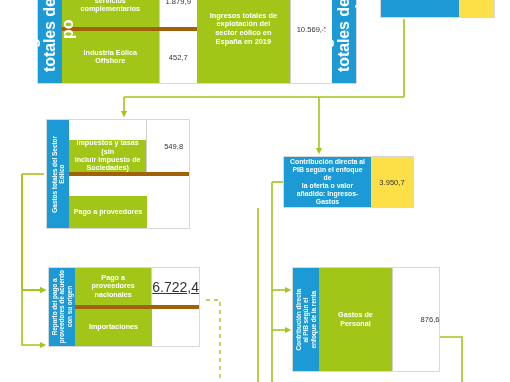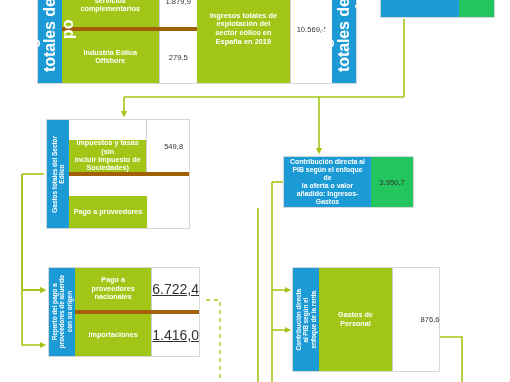--- a/index.html
+++ b/index.html
@@ -57,21 +57,21 @@
 
   
   .bluebox{position:absolute;z-index:2;display:flex;flex-direction:row;
            border:1px solid #d8d8d8;background:#fff;box-sizing:border-box;}
   .bluebox .bhead{
     background:#1b9ad6;color:#fff;font-weight:bold;text-align:center;
     display:flex;align-items:center;justify-content:center;
     line-height:1.16;box-sizing:border-box;padding:3px 5px;white-space:pre-line;
   }
   .bluebox .bval{
-    background:#22c55e;color:#333;display:flex;align-items:center;justify-content:center;
+    background:#fde047;color:#333;display:flex;align-items:center;justify-content:center;
     box-sizing:border-box;flex:1 1 auto;text-align:center;
   }
 
   
   #blk-ingresos{left:37px;top:-26px;width:320px;height:110px;}
   #blk-ingresos .spine.left{width:24px;}
   #blk-ingresos .spine.right{width:24px;}
   #blk-ingresos .lbl{width:110px;font-size:7.2px;}
   #blk-ingresos .val{width:44px;font-size:7.6px;}
   #blk-ingresos .midlbl{width:105px;font-size:7.4px;}
@@ -84,21 +84,21 @@
   #blk-gastos{left:46px;top:119px;width:144px;height:110px;}
   #blk-gastos .spine{width:22px;}
   #blk-gastos .spine .vtxt{font-size:6.6px;}
   #blk-gastos .lbl{width:78px;font-size:7.2px;margin-top:20px;}
   #blk-gastos .val{width:43px;font-size:7.6px;padding-left:11px;}
 
   #blk-pib-oferta{left:283px;top:156px;width:131px;height:52px;}
   #blk-pib-oferta .bhead{width:87px;font-size:6.9px;}
   #blk-pib-oferta .bval{font-size:7.6px;}
 
-  #blk-reparto{left:48px;top:267px;width:152px;height:90px;}
+  #blk-reparto{left:48px;top:267px;width:152px;height:80px;}
   #blk-reparto .spine{width:26px;}
   #blk-reparto .spine .vtxt{font-size:6.5px;}
   #blk-reparto .lbl{width:77px;font-size:7.2px;}
   #blk-reparto .val{width:48px;font-size:14px;text-decoration:underline;}
 
   #blk-renta{left:292px;top:267px;width:148px;height:105px;border-radius:11px;}
   #blk-renta .spine{width:26px;}
   #blk-renta .spine .vtxt{font-size:6.5px;}
   #blk-renta .lbl{width:74px;font-size:7.2px;}
   #blk-renta .val{width:47px;font-size:7.6px;padding-left:28px;}
@@ -154,21 +154,21 @@
       <div class="rows">
         <div class="row">
           <div class="lbl">Empresas de
 servicios
 complementarios</div>
           <div class="val">1.879,9</div>
         </div>
         <div class="row">
           <div class="lbl">Industria Eólica
 Offshore</div>
-          <div class="val">279,5</div>
+          <div class="val">452,7</div>
         </div>
       </div>
 
       <div class="lbl midlbl">Ingresos totales de
 explotación del
 sector eólico en
 España en 2019</div>
       <div class="val midval">10.569,4</div>
 
       <div class="spine right">
@@ -221,21 +221,20 @@
       </div>
       <div class="rows">
         <div class="row">
           <div class="lbl">Pago a
 proveedores
 nacionales</div>
           <div class="val">6.722,4</div>
         </div>
         <div class="row">
           <div class="lbl">Importaciones</div>
-          <div class="val">1.416,0</div>
         </div>
       </div>
     </div>
   </div>
 
   <div class="block" id="blk-renta">
     <div class="tbl">
       <div class="spine">
         <span class="vtxt">Contribución directa
 al PIB según el

